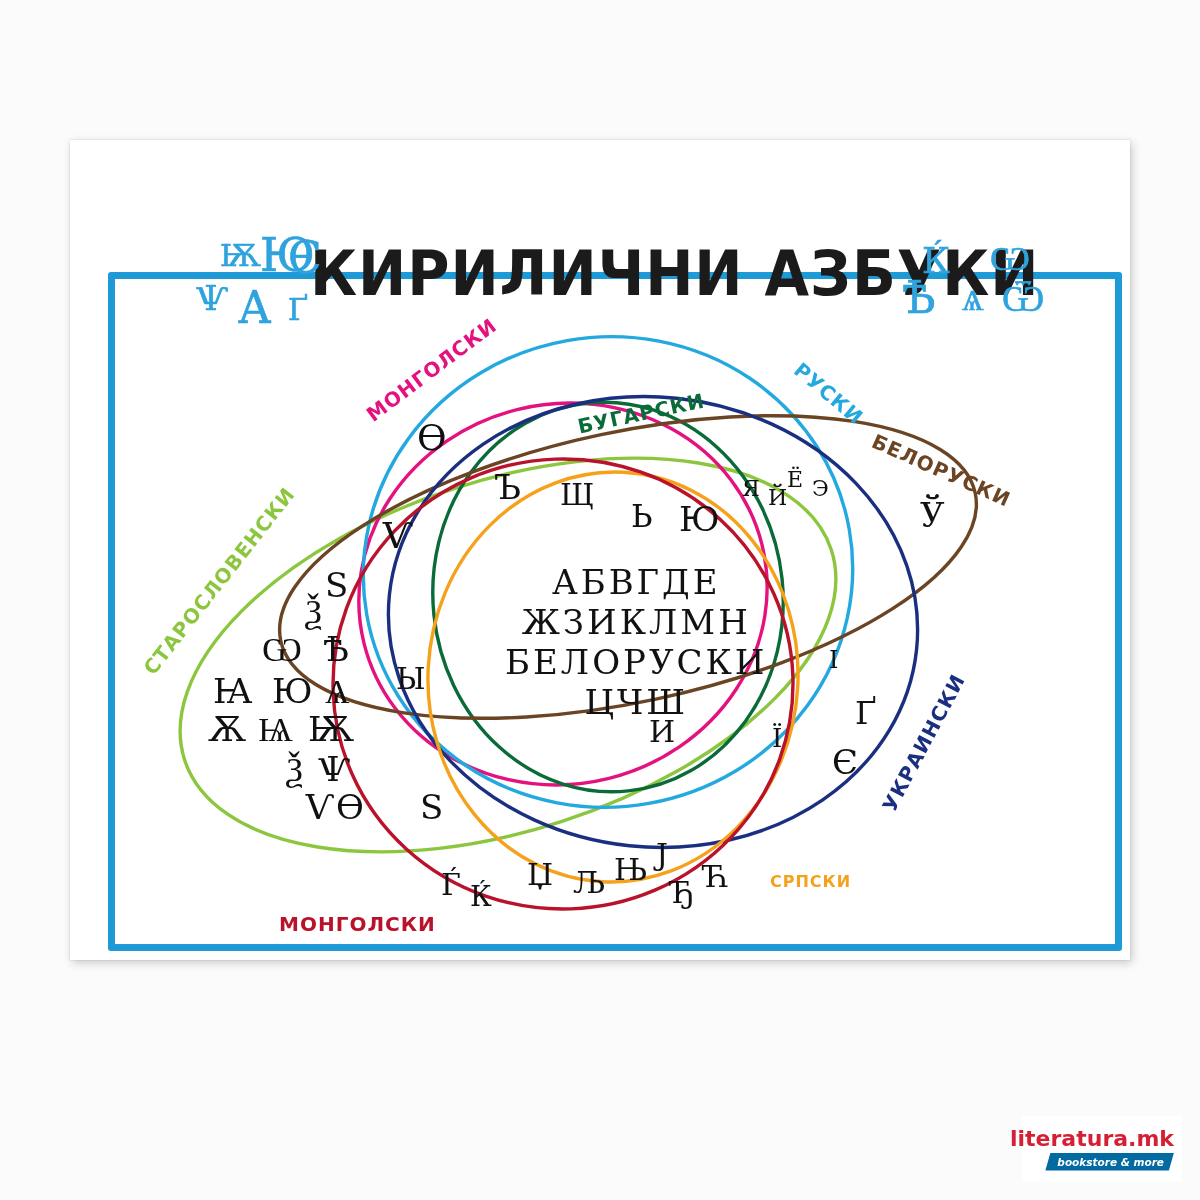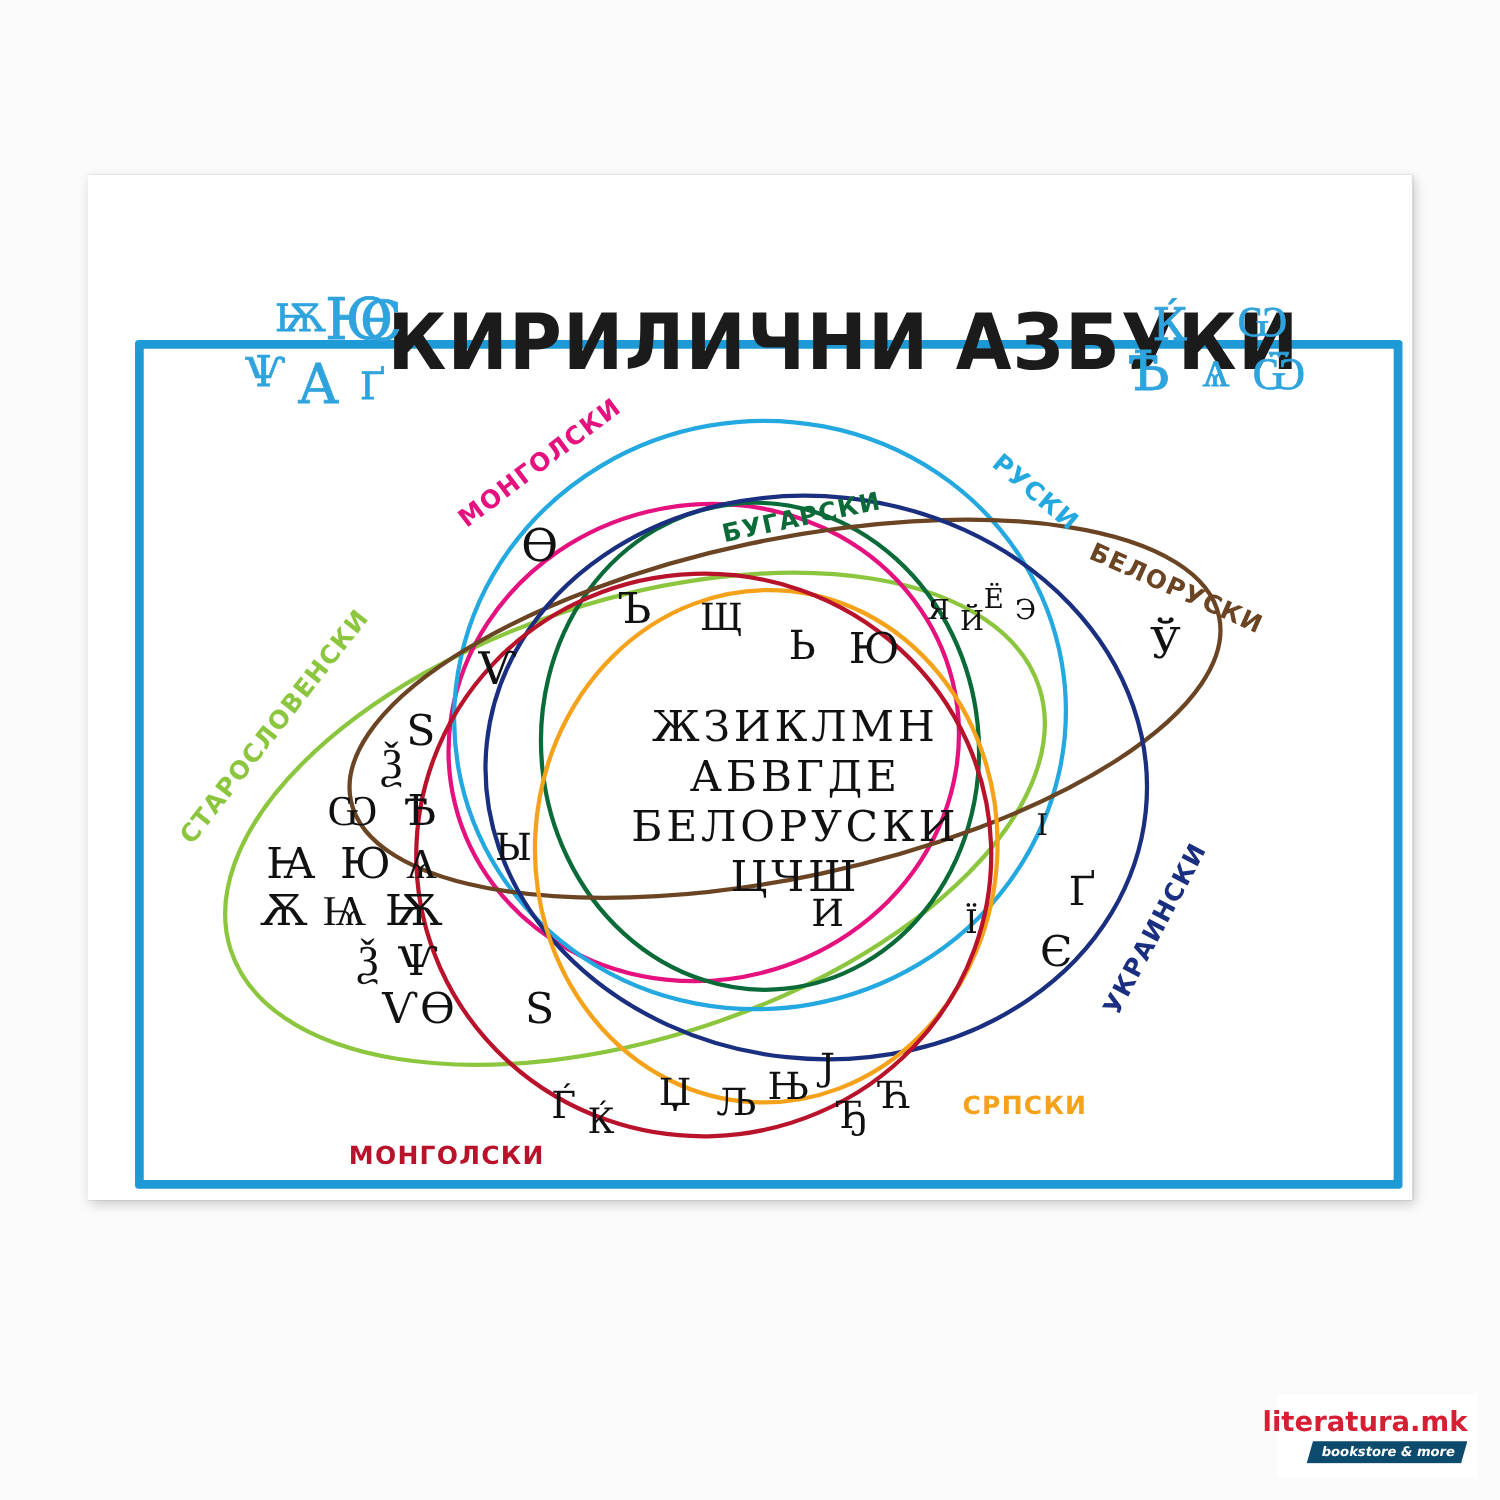--- a/index.html
+++ b/index.html
@@ -97,21 +97,21 @@
   }
   .bars-num{font-size:4.5px;color:#333;letter-spacing:1.2px;margin-top:1px;}
   .finelines{margin-left:7px;padding-top:1px;}
   .finelines i{display:block;height:2px;background:#9a9a9a;margin-bottom:1.7px;border-radius:1px;opacity:.75;}
 
   
   .wm{position:absolute;right:18px;bottom:18px;width:160px;height:66px;
       background:#fff;display:flex;flex-direction:column;align-items:flex-end;
       justify-content:center;padding:4px 8px;box-sizing:border-box;}
   .wm-main{font-family:"DejaVu Sans", sans-serif;font-weight:700;font-size:22px;color:#d61f33;line-height:1;}
-  .wm-sub{margin-top:3px;background:#0c4a6e;color:#fff;font-family:"DejaVu Sans", sans-serif;
+  .wm-sub{margin-top:3px;background:#0369a1;color:#fff;font-family:"DejaVu Sans", sans-serif;
           font-style:italic;font-weight:700;font-size:10.5px;padding:3px 10px 3px 12px;
           clip-path:polygon(4% 0,100% 0,96% 100%,0 100%);}
 </style>
 </head>
 <body>
 
 <div id="stage">
 
   <div class="poster-sheet"></div>
 
@@ -154,27 +154,27 @@
     </g>
   </svg>
 
   <div id="label-layer">
       <div class="elabel" style="left: 148px; top: 660px; color: rgb(140, 198, 62); font-size: 20px; transform: rotate(-52deg);">СТАРОСЛОВЕНСКИ</div>
       <div class="elabel" style="left: 369px; top: 405px; color: rgb(228, 17, 127); font-size: 20px; transform: rotate(-37deg);">МОНГОЛСКИ</div>
       <div class="elabel" style="left: 578px; top: 415px; color: rgb(10, 107, 57); font-size: 20px; transform: rotate(-12deg);">БУГАРСКИ</div>
       <div class="elabel" style="left: 797px; top: 355px; color: rgb(35, 168, 224); font-size: 20px; transform: rotate(40deg);">РУСКИ</div>
       <div class="elabel" style="left: 873px; top: 428px; color: rgb(107, 68, 35); font-size: 20px; transform: rotate(24deg);">БЕЛОРУСКИ</div>
       <div class="elabel" style="left: 888px; top: 798px; color: rgb(27, 47, 129); font-size: 20px; transform: rotate(-62deg);">УКРАИНСКИ</div>
-      <div class="elabel" style="left: 770px; top: 872px; color: rgb(245, 161, 26); font-size: 20px; transform: rotate(0deg);">СРПСКИ</div>
+      <div class="elabel" style="left: 770px; top: 872px; color: rgb(245, 161, 26); font-size: 16px; transform: rotate(0deg);">СРПСКИ</div>
       <div class="elabel" style="left: 279px; top: 912px; color: rgb(185, 18, 43); font-size: 20px; transform: rotate(0deg);">МОНГОЛСКИ</div>
     </div>
 
   <div class="core" id="core-block" style="left: 505px; top: 562px; font-size: 34px;">
+      <div>АБВГДЕ</div>
       <div>ЖЗИКЛМН</div>
-      <div>АБВГДЕ</div>
       <div>БЕЛОРУСКИ</div>
       <div>ЦЧШ</div>
     </div>
 
   <div id="letter-layer">
       <div class="glyph" style="left: 417px; top: 420px; font-size: 36px;">Ѳ</div>
       <div class="glyph" style="left: 382px; top: 518px; font-size: 36px;">Ѵ</div>
       <div class="glyph" style="left: 494px; top: 470px; font-size: 34px;">Ъ</div>
       <div class="glyph" style="left: 560px; top: 480px; font-size: 30px;">Щ</div>
       <div class="glyph" style="left: 631px; top: 500px; font-size: 32px;">Ь</div>

